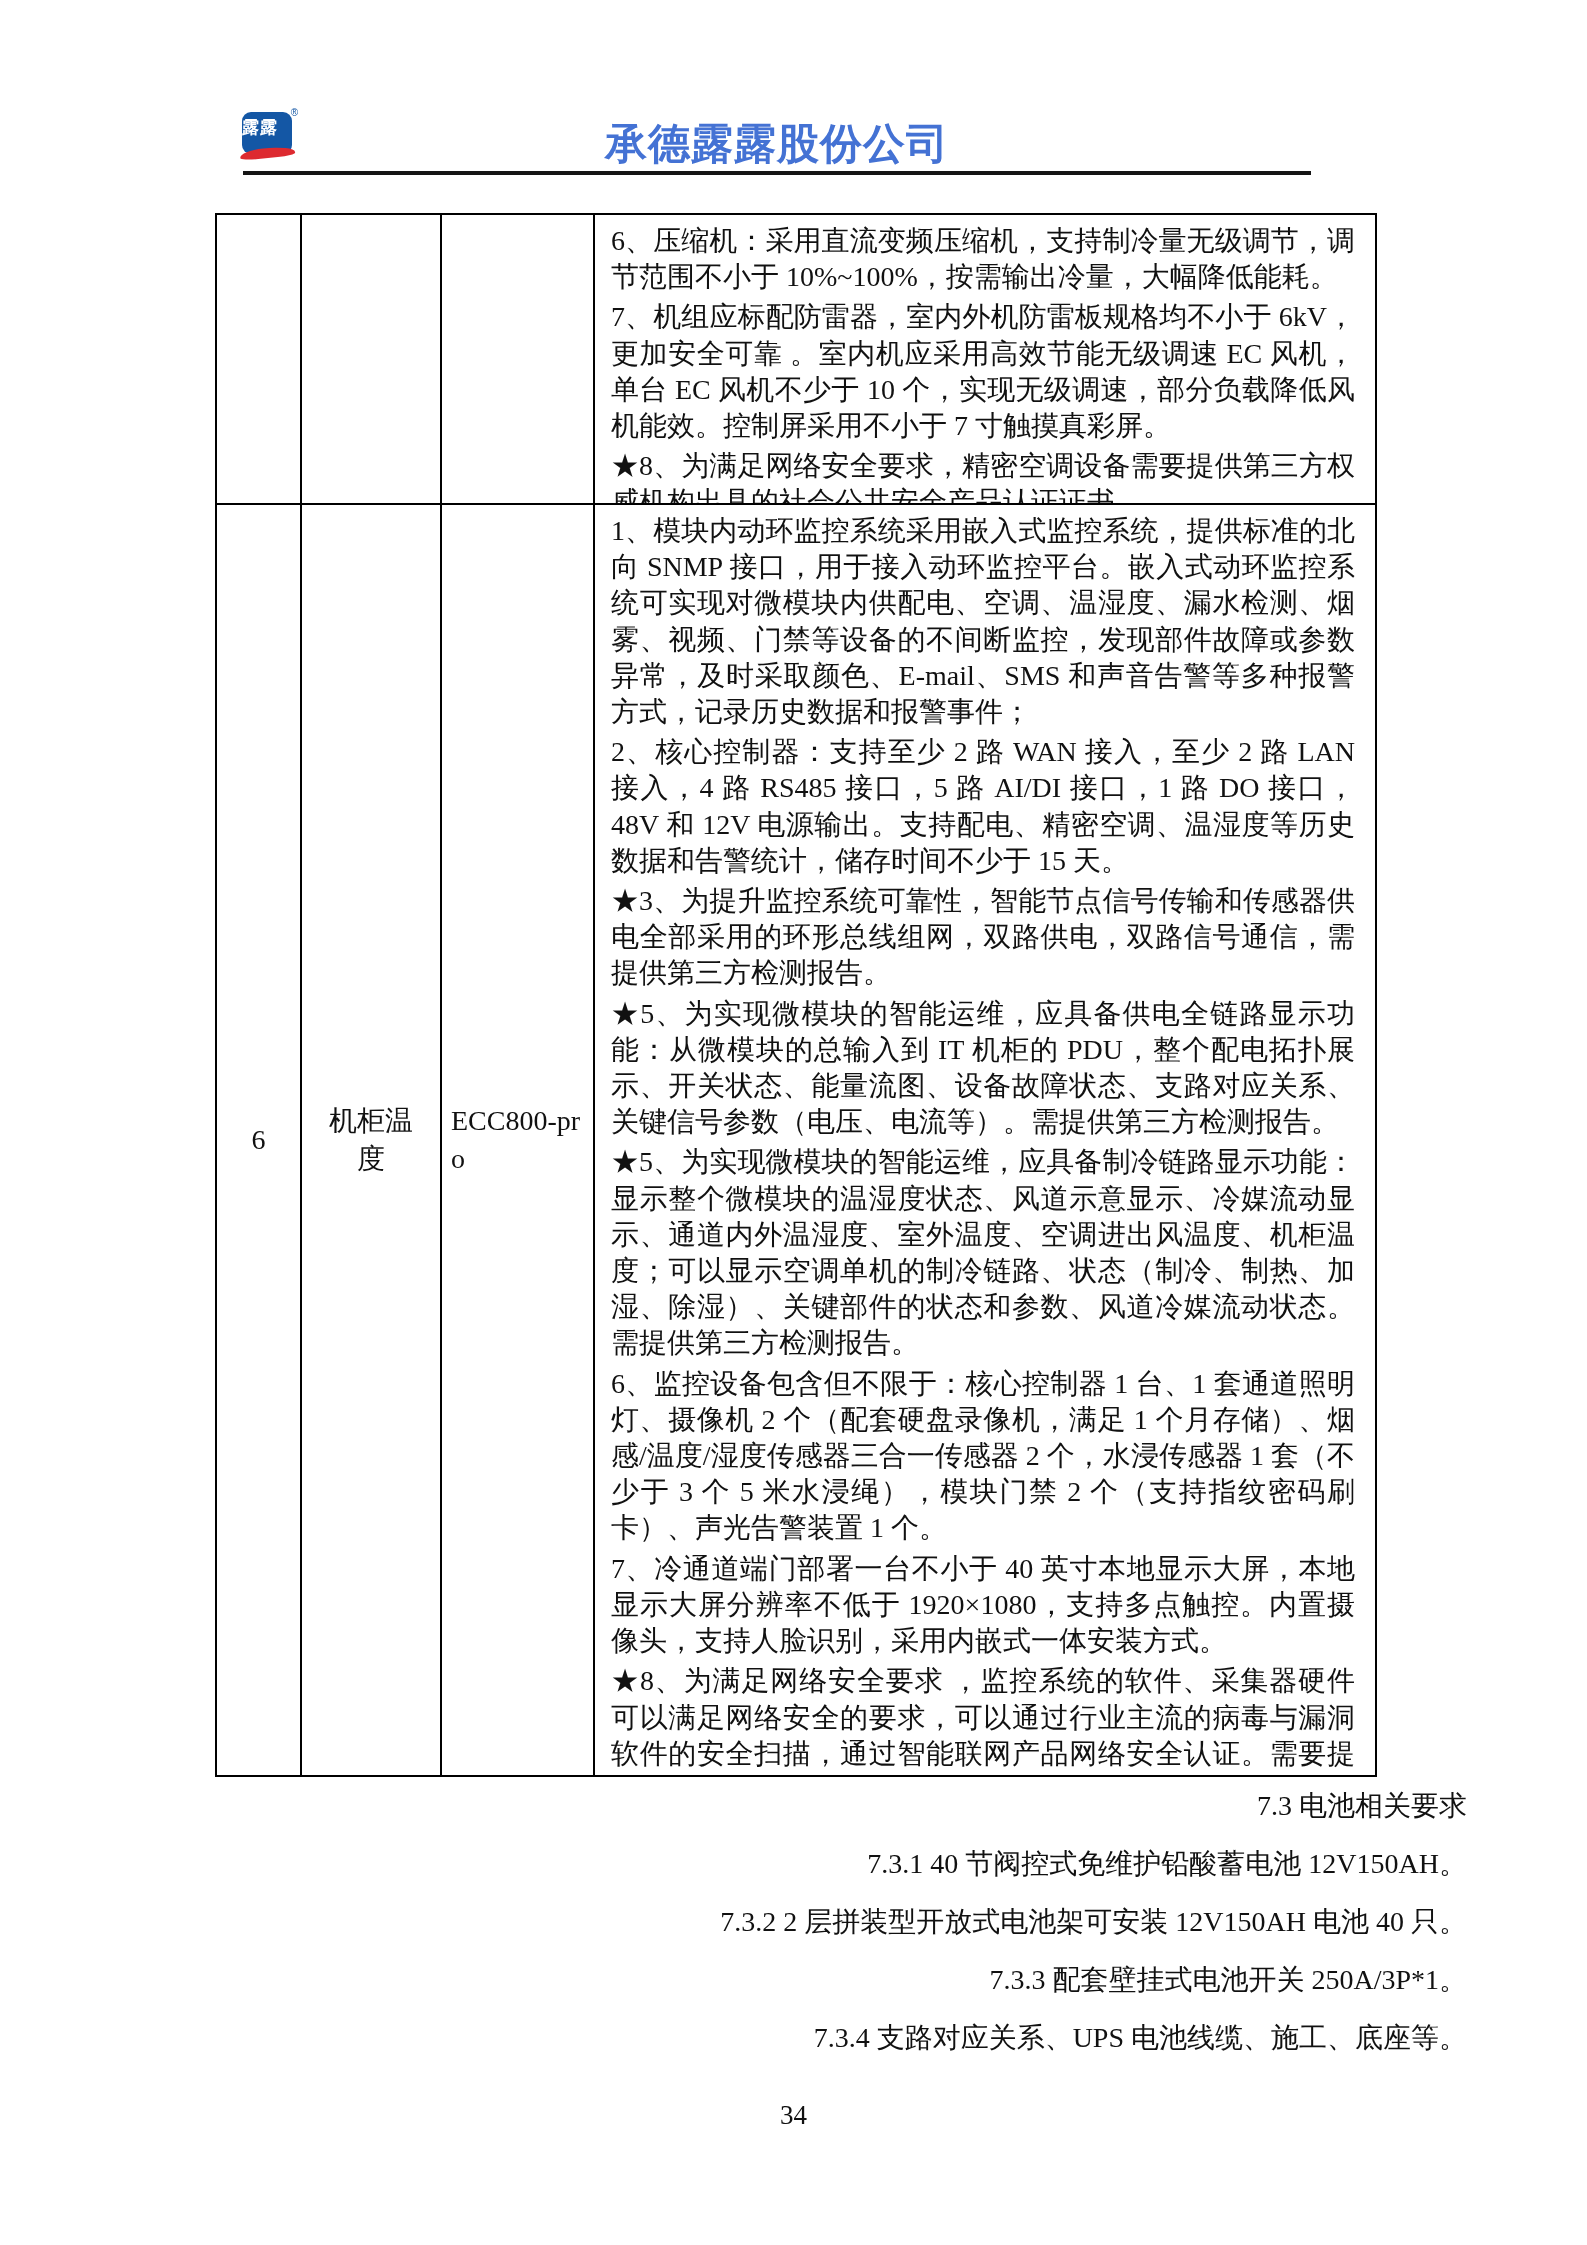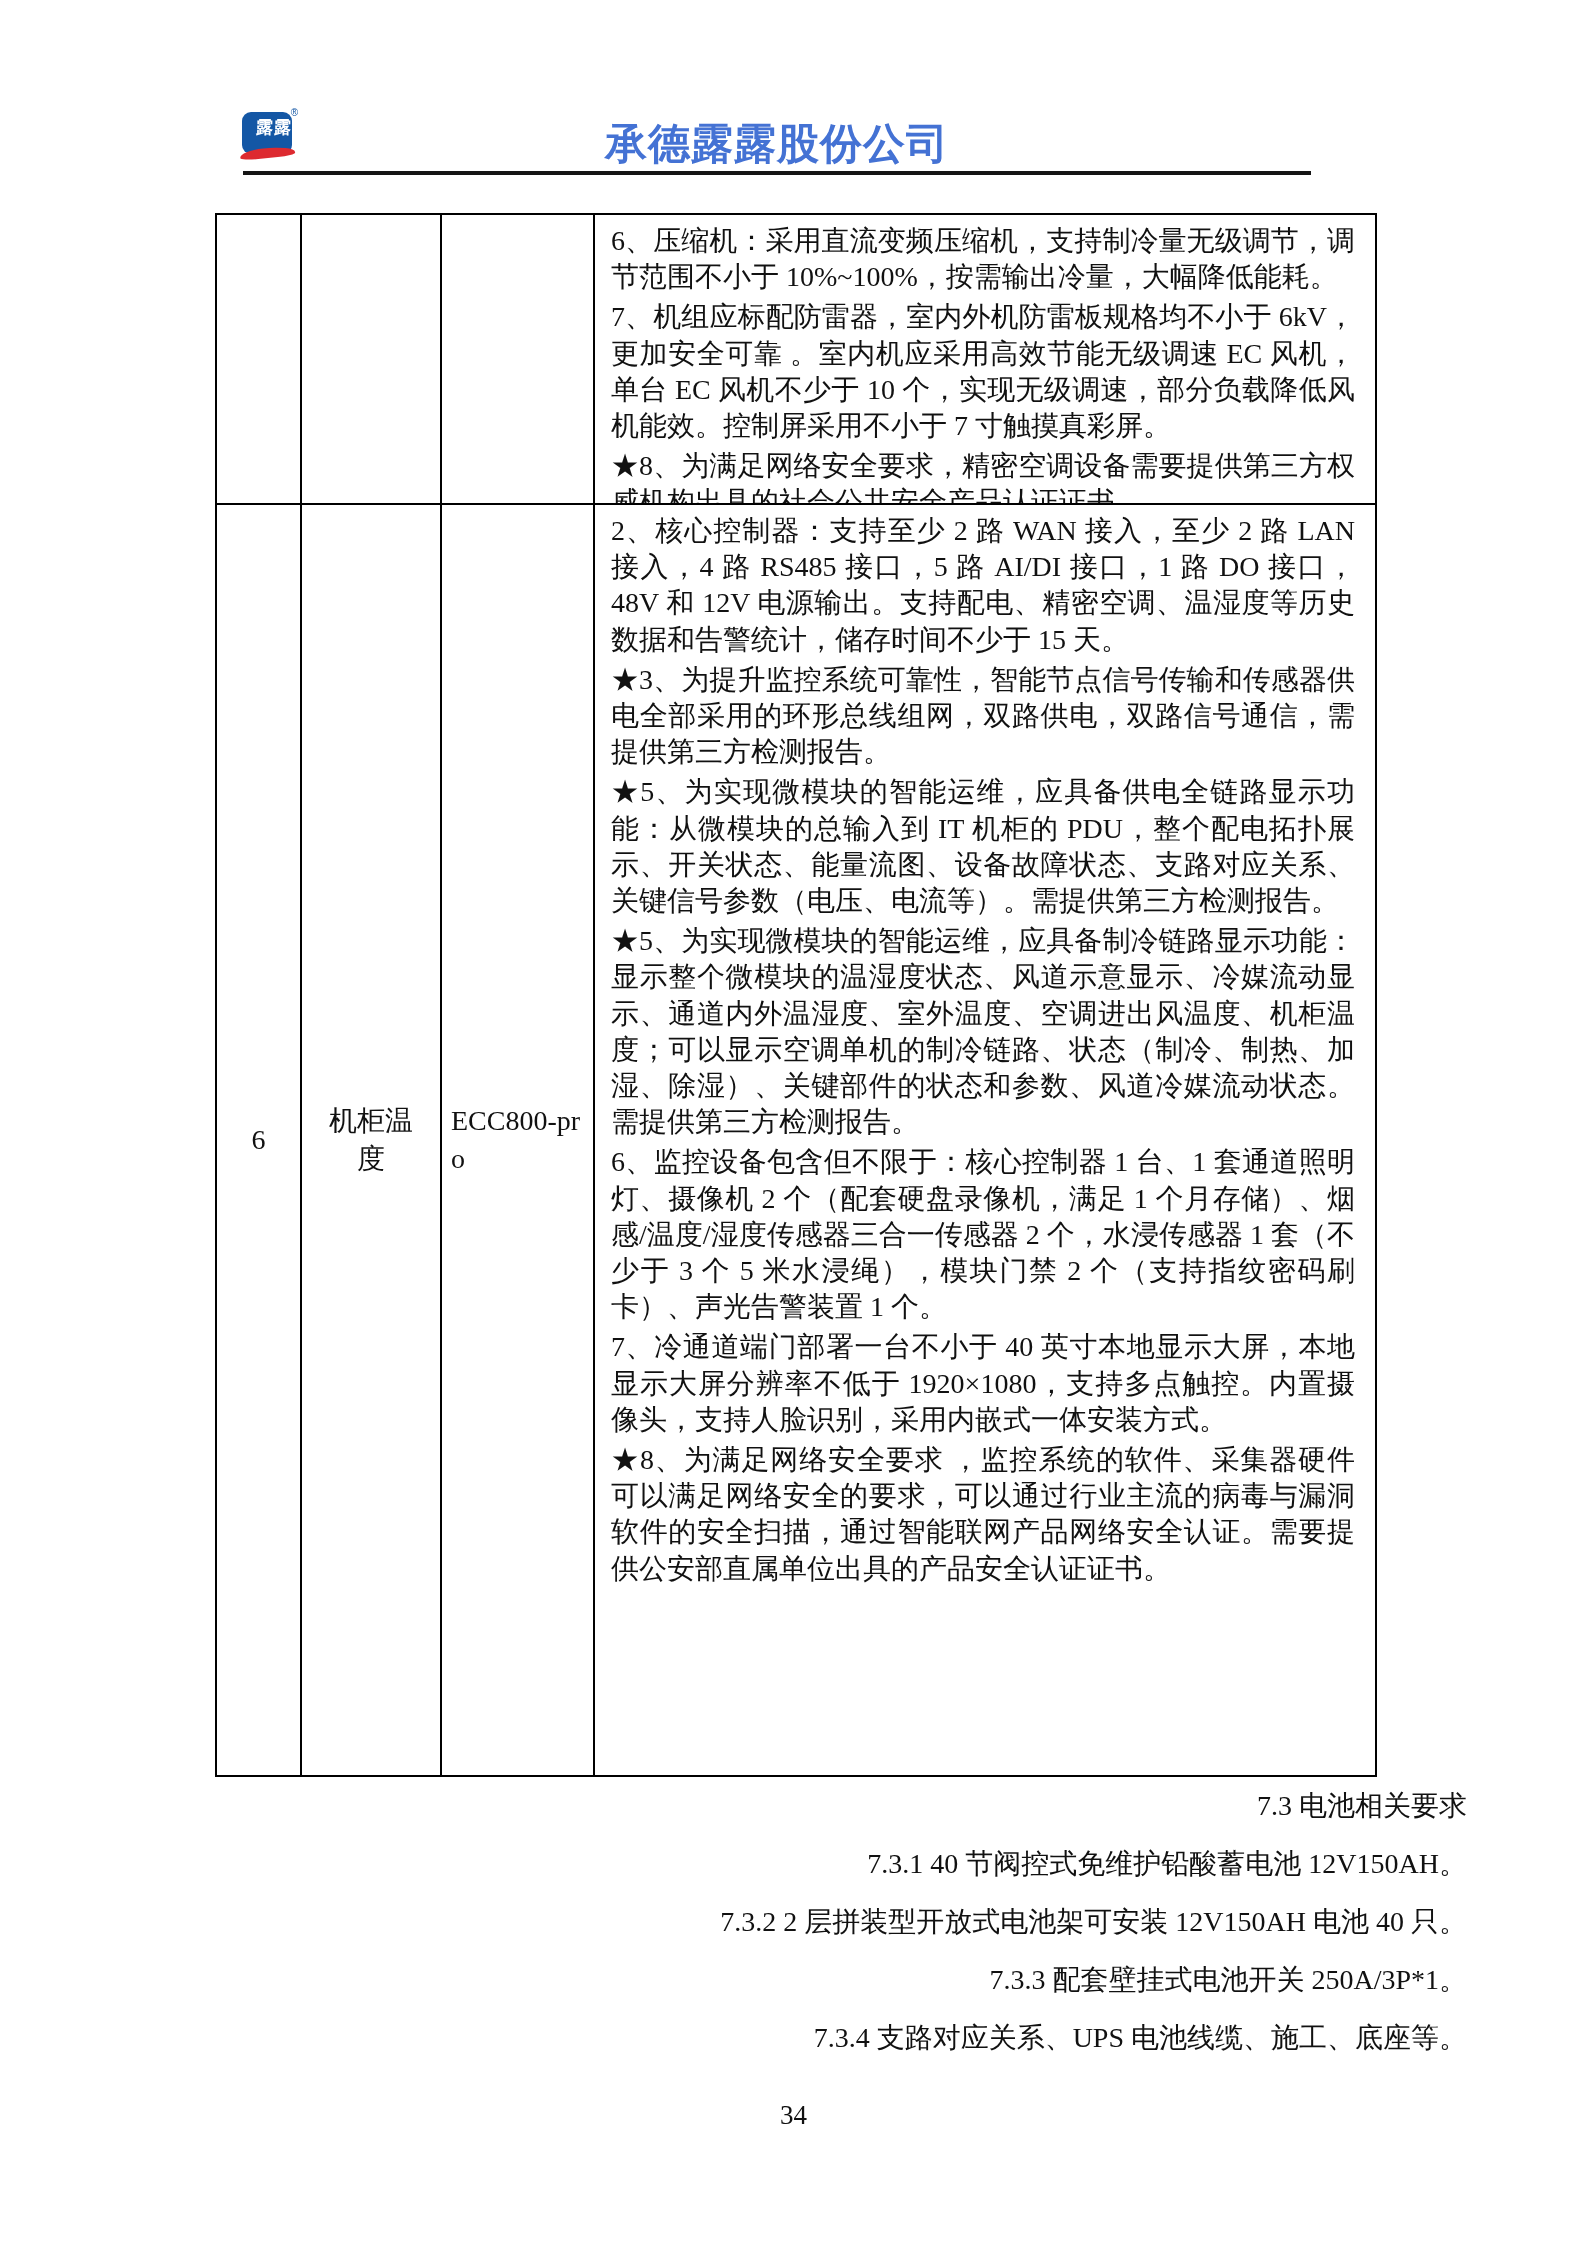--- a/index.html
+++ b/index.html
@@ -7,21 +7,21 @@
     position:relative; width:1587px; height:2245px; margin:0 auto;
     background:#ffffff; color:#111;
     font-family:"Liberation Serif","DejaVu Serif",serif;
     overflow:hidden;
   }
 
   
   .logo { position:absolute; left:242px; top:110px; width:53px; height:48px; }
   .logo-box { position:absolute; left:0; top:2px; width:50px; height:42px;
     background:#1457a5; border-radius:9px; }
-  .logo-text { position:absolute; left:0; width:50px; top:6px; text-align:right;
+  .logo-text { position:absolute; left:0; width:50px; top:6px; text-align:left;
     color:#fff; font-size:17px; font-weight:bold; letter-spacing:1px;
     font-family:"Liberation Sans",sans-serif; }
   .logo-reg { position:absolute; right:-3px; top:-3px; color:#1457a5; font-size:10px;
     font-family:"Liberation Sans",sans-serif; }
   .logo-swoosh { position:absolute; left:-2px; bottom:0; width:55px; height:10px;
     background:#dd2a30; border-radius:60% 80% 45% 45% / 95% 95% 35% 35%;
     transform:rotate(-6deg); }
 
   .title { position:absolute; left:243px; top:119px; width:1068px; text-align:center;
     font-family:"Liberation Sans",sans-serif; font-weight:bold; font-size:42px;
@@ -75,20 +75,21 @@
     <div class="cell no-r spec-cell">
       <p>6、压缩机：采用直流变频压缩机，支持制冷量无级调节，调节范围不小于 10%~100%，按需输出冷量，大幅降低能耗。</p>
       <p>7、机组应标配防雷器，室内外机防雷板规格均不小于 6kV，更加安全可靠 。室内机应采用高效节能无级调速 EC 风机，单台 EC 风机不少于 10 个，实现无级调速，部分负载降低风机能效。控制屏采用不小于 7 寸触摸真彩屏。</p>
       <p>★8、为满足网络安全要求，精密空调设备需要提供第三方权威机构出具的社会公共安全产品认证证书。</p>
     </div>
 
     <div class="cell center no-b">6</div>
     <div class="cell center no-b device-cell">机柜温度</div>
     <div class="cell no-b model-cell">ECC800-pro</div>
     <div class="cell no-r no-b spec-cell">
+      <p>1、模块内动环监控系统采用嵌入式监控系统，提供标准的北向 SNMP 接口，用于接入动环监控平台。嵌入式动环监控系统可实现对微模块内供配电、空调、温湿度、漏水检测、烟雾、视频、门禁等设备的不间断监控，发现部件故障或参数异常，及时采取颜色、E-mail、SMS 和声音告警等多种报警方式，记录历史数据和报警事件；</p>
       <p>2、核心控制器：支持至少 2 路 WAN 接入，至少 2 路 LAN 接入，4 路 RS485 接口，5 路 AI/DI 接口，1 路 DO 接口，48V 和 12V 电源输出。支持配电、精密空调、温湿度等历史数据和告警统计，储存时间不少于 15 天。</p>
       <p>★3、为提升监控系统可靠性，智能节点信号传输和传感器供电全部采用的环形总线组网，双路供电，双路信号通信，需提供第三方检测报告。</p>
       <p>★5、为实现微模块的智能运维，应具备供电全链路显示功能：从微模块的总输入到 IT 机柜的 PDU，整个配电拓扑展示、开关状态、能量流图、设备故障状态、支路对应关系、关键信号参数（电压、电流等）。需提供第三方检测报告。</p>
       <p>★5、为实现微模块的智能运维，应具备制冷链路显示功能：显示整个微模块的温湿度状态、风道示意显示、冷媒流动显示、通道内外温湿度、室外温度、空调进出风温度、机柜温度；可以显示空调单机的制冷链路、状态（制冷、制热、加湿、除湿）、关键部件的状态和参数、风道冷媒流动状态。需提供第三方检测报告。</p>
       <p>6、监控设备包含但不限于：核心控制器 1 台、1 套通道照明灯、摄像机 2 个（配套硬盘录像机，满足 1 个月存储）、烟感/温度/湿度传感器三合一传感器 2 个，水浸传感器 1 套（不少于 3 个 5 米水浸绳），模块门禁 2 个（支持指纹密码刷卡）、声光告警装置 1 个。</p>
       <p>7、冷通道端门部署一台不小于 40 英寸本地显示大屏，本地显示大屏分辨率不低于 1920×1080，支持多点触控。内置摄像头，支持人脸识别，采用内嵌式一体安装方式。</p>
       <p>★8、为满足网络安全要求 ，监控系统的软件、采集器硬件可以满足网络安全的要求，可以通过行业主流的病毒与漏洞软件的安全扫描，通过智能联网产品网络安全认证。需要提供公安部直属单位出具的产品安全认证证书。</p>
     </div>
   </div>
 

